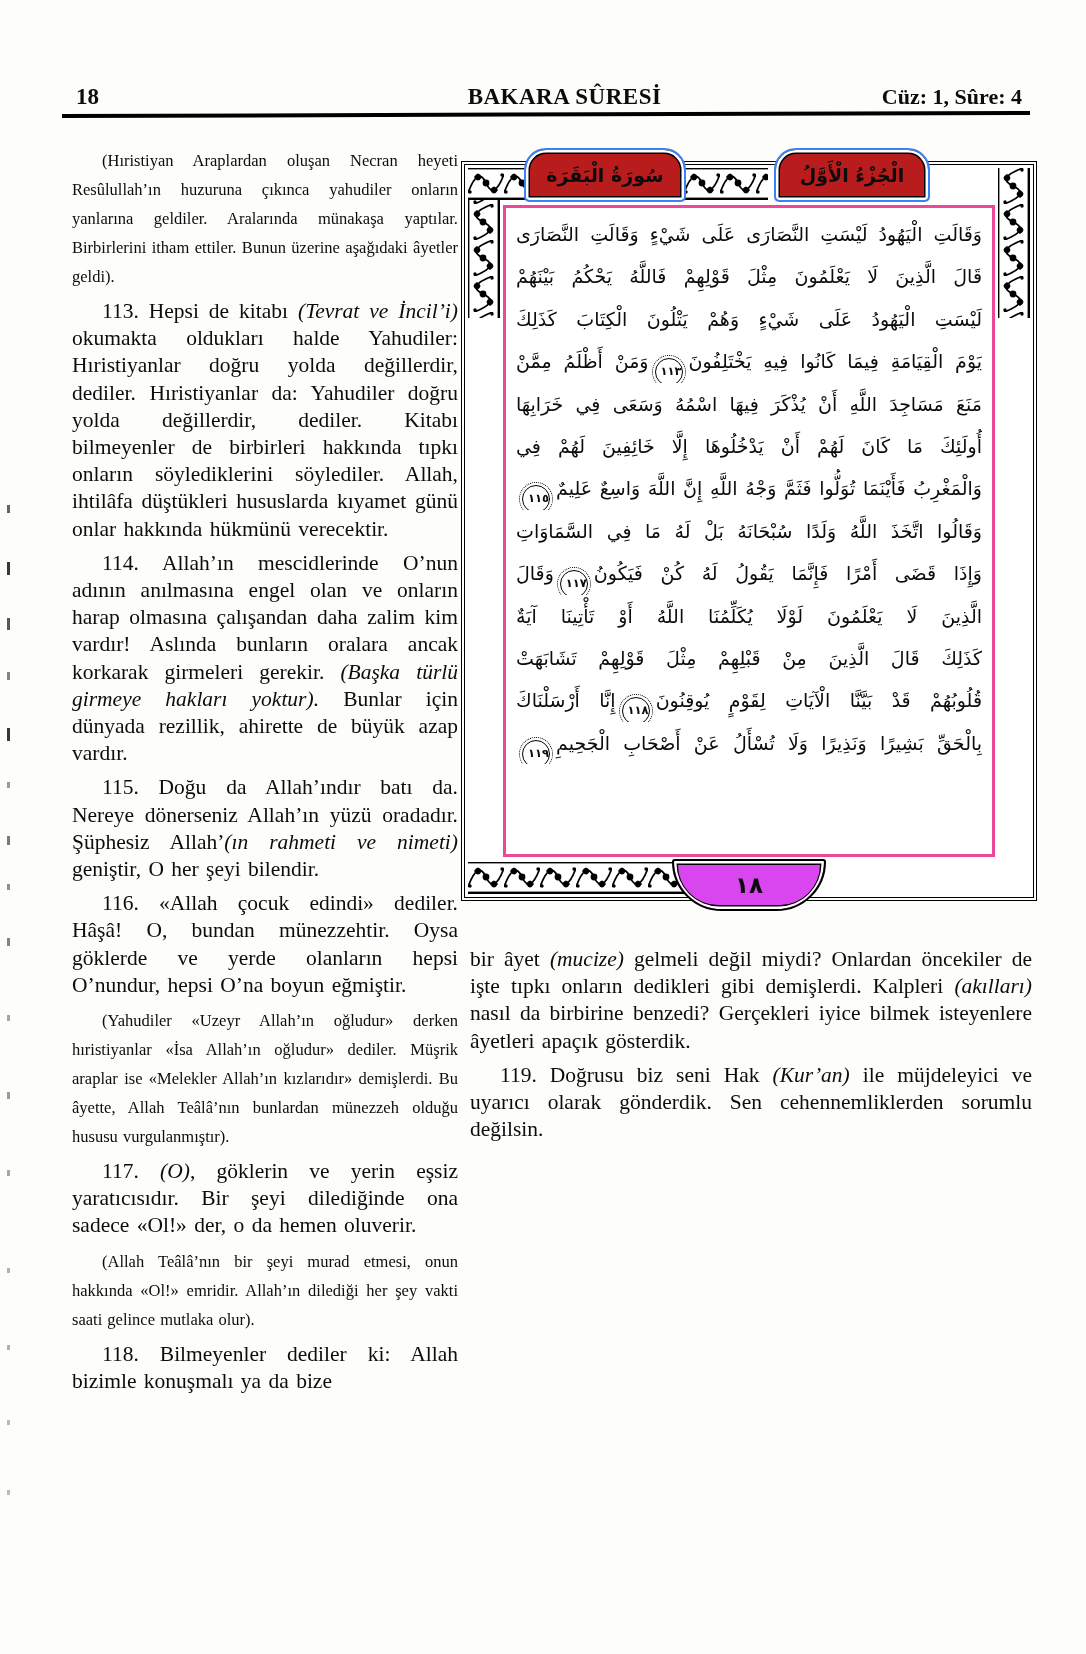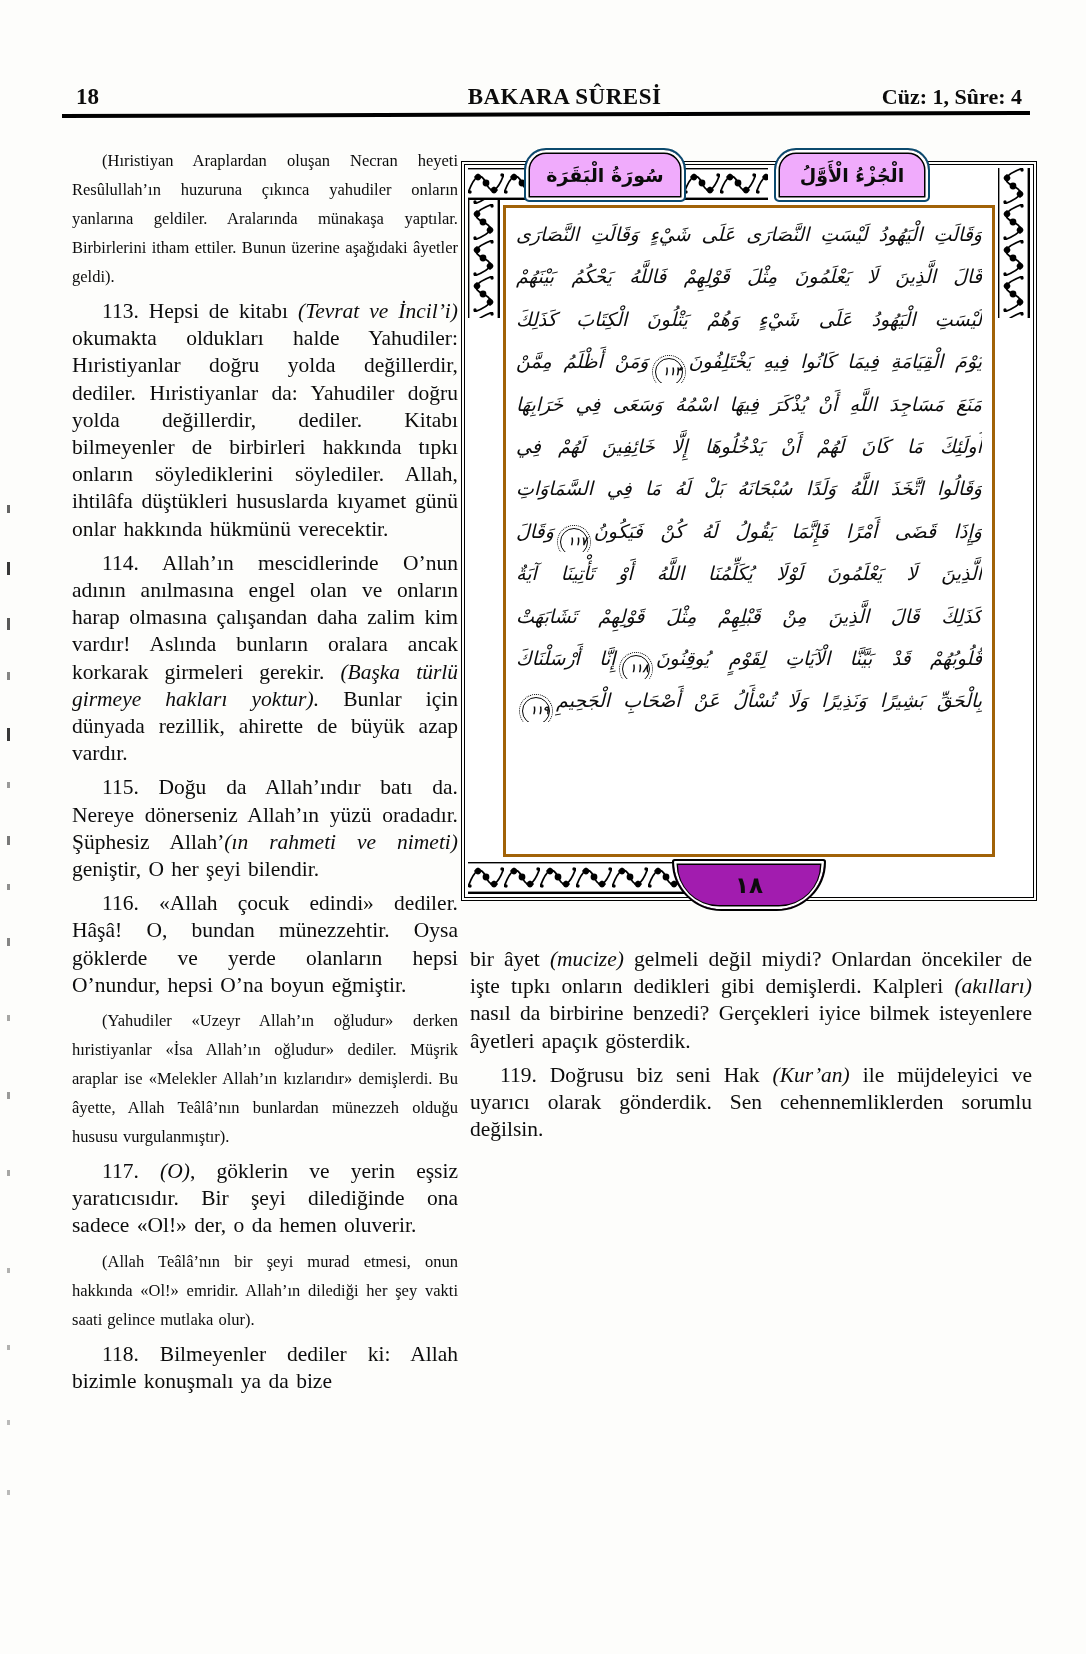--- a/index.html
+++ b/index.html
@@ -21,31 +21,31 @@
   .para.noindent{text-indent:0;}
   .seg.it{font-style:italic;}
   
   .plate{position:absolute;left:462px;top:148px;width:574px;height:760px;}
   .plate-frame{position:absolute;left:2px;right:2px;top:16px;bottom:10px;border:1.5px solid #000;outline:1px solid #000;outline-offset:2px;background:#fff;}
   .strip{position:absolute;}
   .strip-top{left:3px;right:3px;top:3px;height:32px;}
   .strip-bottom{left:3px;right:3px;bottom:3px;height:32px;}
   .strip-left{left:3px;top:3px;bottom:3px;width:32px;}
   .strip-right{right:3px;top:3px;bottom:3px;width:32px;}
-  .plate-inner{position:absolute;left:38px;right:38px;top:40px;bottom:40px;border:3px solid #a16207;background:#fff;padding:5px 10px;overflow:hidden;font-style:italic;}
+  .plate-inner{position:absolute;left:38px;right:38px;top:40px;bottom:40px;border:3px solid #ec4899;background:#fff;padding:5px 10px;overflow:hidden;}
   .qline{direction:rtl;height:42.4px;line-height:42.4px;font-family:"DejaVu Sans",sans-serif;font-size:19px;white-space:nowrap;text-align:justify;text-align-last:justify;overflow:hidden;}
   .vm{display:inline-block;width:26px;height:26px;border-radius:50%;border:1.5px solid #000;outline:1px dotted #000;outline-offset:2px;
       font-size:11.5px;line-height:25px;font-weight:bold;vertical-align:-7px;margin:0 6px;background:#fff;white-space:nowrap;}
-  .cartouche{position:absolute;top:0;height:50px;background:#f0abfc;border:2px solid #0c4a6e;border-radius:22px 22px 5px 5px;
+  .cartouche{position:absolute;top:0;height:50px;background:#b91c1c;border:2px solid #3b82f6;border-radius:22px 22px 5px 5px;
       box-shadow:inset 0 0 0 2.5px #fff, inset 0 0 0 4px #000;z-index:3;
       display:flex;align-items:center;justify-content:center;
       font-family:"DejaVu Sans",sans-serif;font-size:19px;font-weight:bold;direction:rtl;}
   .cart-surah{left:62px;width:158px;}
   .cart-juz{left:312px;width:152px;}
-  .pagenum-tab{position:absolute;left:50%;transform:translateX(-50%);bottom:-3px;width:150px;height:48px;background:#a21caf;
+  .pagenum-tab{position:absolute;left:50%;transform:translateX(-50%);bottom:-3px;width:150px;height:48px;background:#d946ef;
       border:2px solid #000;border-radius:4px 4px 75px 75px;box-shadow:inset 0 0 0 2.5px #fff, inset 0 0 0 4px #000;z-index:3;
       display:flex;align-items:center;justify-content:center;font-family:"DejaVu Sans",sans-serif;font-size:23px;font-weight:bold;}
   
   .scan-mark{position:absolute;left:7px;width:2.5px;background:#222;}
 </style>
 </head>
 <body>
 
 <svg width="0" height="0" style="position:absolute" aria-hidden="true">
   <defs>
@@ -105,20 +105,21 @@
     <svg class="strip strip-bottom">
         <rect width="100%" height="100%" fill="url(#vineH)"></rect>
       </svg>
     <div class="plate-inner">
         <div class="qline"><span>وَقَالَتِ الْيَهُودُ لَيْسَتِ النَّصَارَى عَلَى شَيْءٍ وَقَالَتِ النَّصَارَى</span></div>
         <div class="qline"><span>قَالَ الَّذِينَ لَا يَعْلَمُونَ مِثْلَ قَوْلِهِمْ فَاللَّهُ يَحْكُمُ بَيْنَهُمْ</span></div>
         <div class="qline"><span>لَيْسَتِ الْيَهُودُ عَلَى شَيْءٍ وَهُمْ يَتْلُونَ الْكِتَابَ كَذَلِكَ</span></div>
         <div class="qline"><span>يَوْمَ الْقِيَامَةِ فِيمَا كَانُوا فِيهِ يَخْتَلِفُونَ</span><span class="vm">١١٣</span><span>وَمَنْ أَظْلَمُ مِمَّنْ</span></div>
         <div class="qline"><span>مَنَعَ مَسَاجِدَ اللَّهِ أَنْ يُذْكَرَ فِيهَا اسْمُهُ وَسَعَى فِي خَرَابِهَا</span></div>
         <div class="qline"><span>أُولَئِكَ مَا كَانَ لَهُمْ أَنْ يَدْخُلُوهَا إِلَّا خَائِفِينَ لَهُمْ فِي</span></div>
+        <div class="qline"><span>وَالْمَغْرِبُ فَأَيْنَمَا تُوَلُّوا فَثَمَّ وَجْهُ اللَّهِ إِنَّ اللَّهَ وَاسِعٌ عَلِيمٌ</span><span class="vm">١١٥</span></div>
         <div class="qline"><span>وَقَالُوا اتَّخَذَ اللَّهُ وَلَدًا سُبْحَانَهُ بَلْ لَهُ مَا فِي السَّمَاوَاتِ</span></div>
         <div class="qline"><span>وَإِذَا قَضَى أَمْرًا فَإِنَّمَا يَقُولُ لَهُ كُنْ فَيَكُونُ</span><span class="vm">١١٧</span><span>وَقَالَ</span></div>
         <div class="qline"><span>الَّذِينَ لَا يَعْلَمُونَ لَوْلَا يُكَلِّمُنَا اللَّهُ أَوْ تَأْتِينَا آيَةٌ</span></div>
         <div class="qline"><span>كَذَلِكَ قَالَ الَّذِينَ مِنْ قَبْلِهِمْ مِثْلَ قَوْلِهِمْ تَشَابَهَتْ</span></div>
         <div class="qline"><span>قُلُوبُهُمْ قَدْ بَيَّنَّا الْآيَاتِ لِقَوْمٍ يُوقِنُونَ</span><span class="vm">١١٨</span><span>إِنَّا أَرْسَلْنَاكَ</span></div>
         <div class="qline"><span>بِالْحَقِّ بَشِيرًا وَنَذِيرًا وَلَا تُسْأَلُ عَنْ أَصْحَابِ الْجَحِيمِ</span><span class="vm">١١٩</span></div>
       </div>
   </div>
   <div class="cartouche cart-surah">سُورَةُ الْبَقَرَة</div>
   <div class="cartouche cart-juz">الْجُزْءُ الْأَوَّلُ</div>

